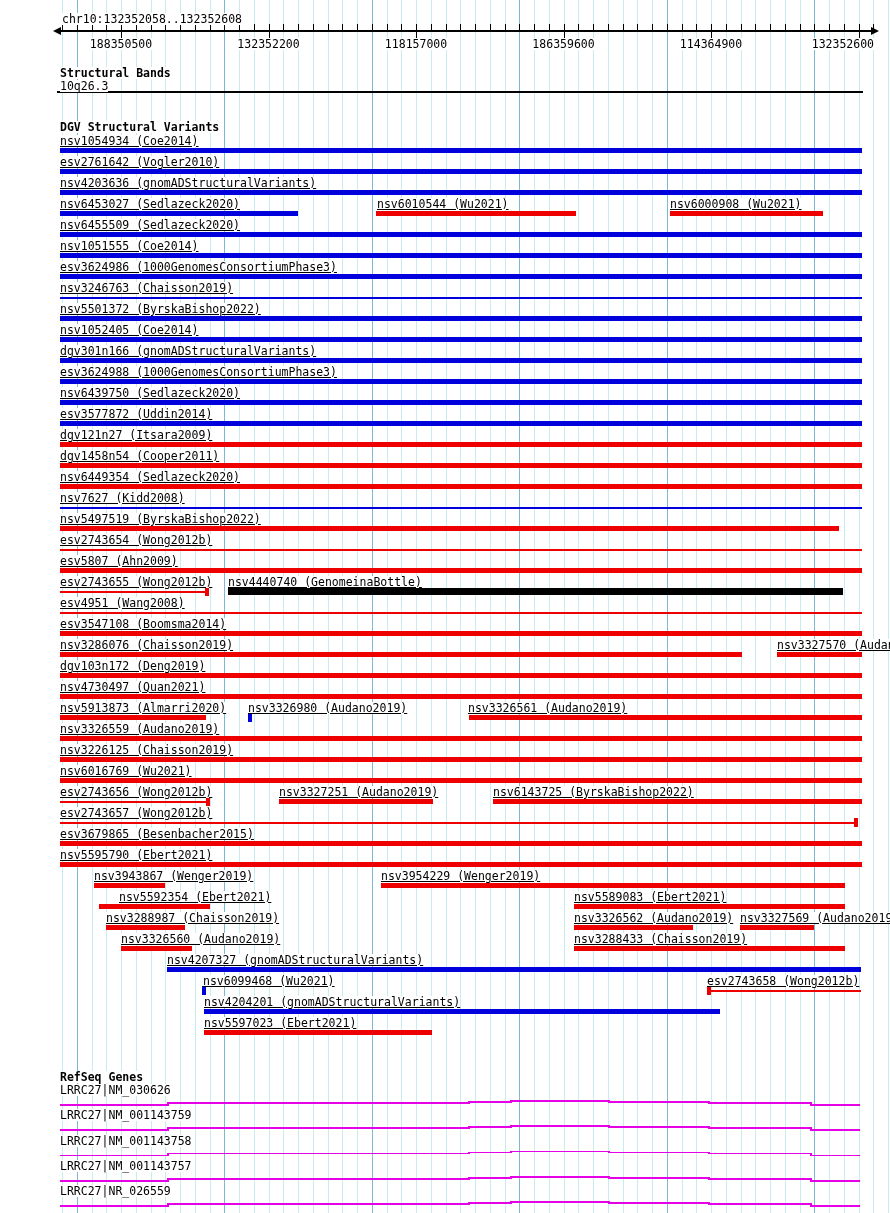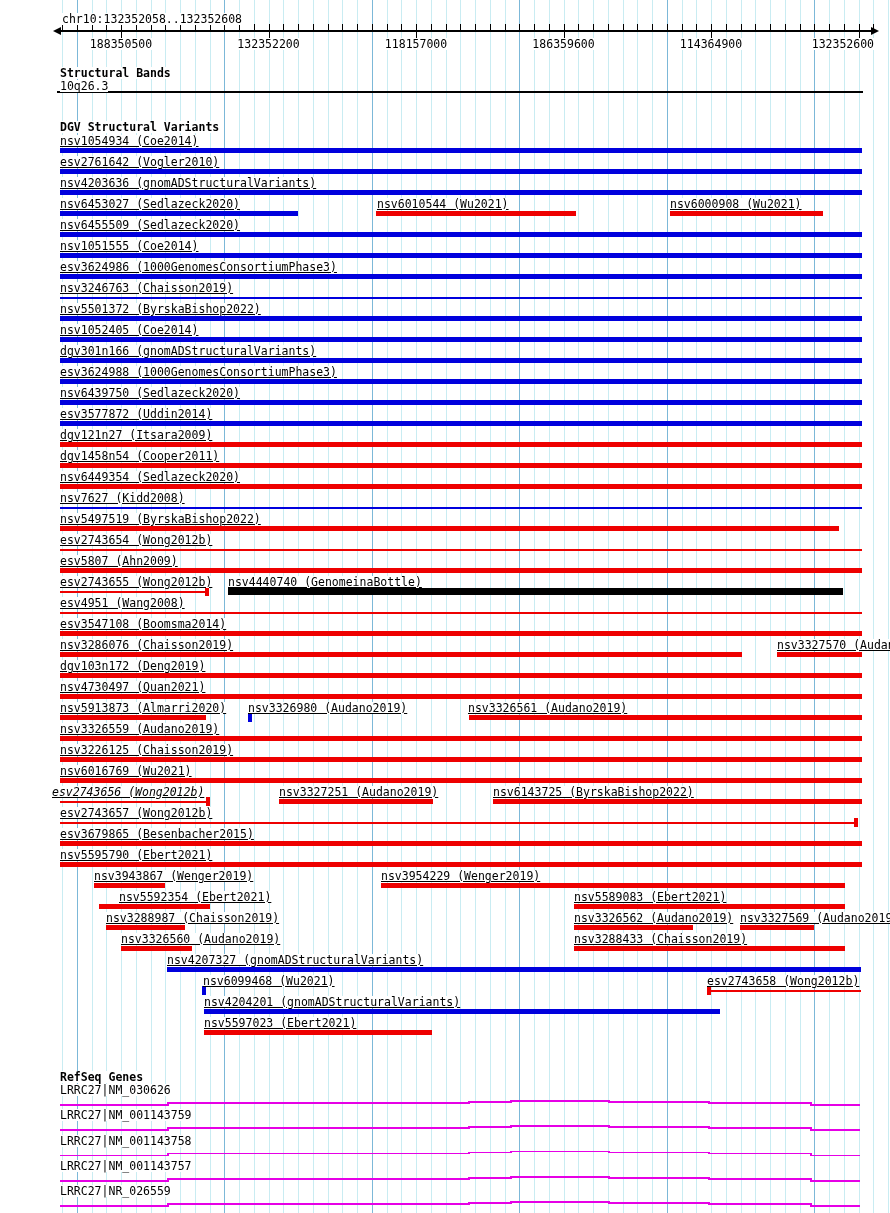--- a/index.html
+++ b/index.html
@@ -233,21 +233,21 @@
       <div class="lbl link" style="left: 248px; top: 702px;">nsv3326980 (Audano2019)</div>
       <div class="feat" style="left: 248px; top: 713px; width: 3.5px; height: 9px; background: rgb(0, 0, 221);"></div>
       <div class="lbl link" style="left: 468px; top: 702px;">nsv3326561 (Audano2019)</div>
       <div class="feat" style="left: 469px; top: 715px; width: 393px; height: 5px; background: rgb(238, 0, 0);"></div>
       <div class="lbl link" style="left: 60px; top: 723px;">nsv3326559 (Audano2019)</div>
       <div class="feat" style="left: 60px; top: 736px; width: 802px; height: 5px; background: rgb(238, 0, 0);"></div>
       <div class="lbl link" style="left: 60px; top: 744px;">nsv3226125 (Chaisson2019)</div>
       <div class="feat" style="left: 60px; top: 757px; width: 802px; height: 5px; background: rgb(238, 0, 0);"></div>
       <div class="lbl link" style="left: 60px; top: 765px;">nsv6016769 (Wu2021)</div>
       <div class="feat" style="left: 60px; top: 778px; width: 802px; height: 5px; background: rgb(238, 0, 0);"></div>
-      <div class="lbl link" style="left: 52px; top: 786px; font-style: italic;">esv2743656 (Wong2012b)</div>
+      <div class="lbl link" style="left: 60px; top: 786px;">esv2743656 (Wong2012b)</div>
       <div class="feat" style="left: 60px; top: 801px; width: 148px; height: 1.5px; background: rgb(238, 0, 0);"></div>
       <div class="feat" style="left: 206px; top: 797px; width: 3.5px; height: 9px; background: rgb(238, 0, 0);"></div>
       <div class="lbl link" style="left: 279px; top: 786px;">nsv3327251 (Audano2019)</div>
       <div class="feat" style="left: 279px; top: 799px; width: 154px; height: 5px; background: rgb(238, 0, 0);"></div>
       <div class="lbl link" style="left: 493px; top: 786px;">nsv6143725 (ByrskaBishop2022)</div>
       <div class="feat" style="left: 493px; top: 799px; width: 369px; height: 5px; background: rgb(238, 0, 0);"></div>
       <div class="lbl link" style="left: 60px; top: 807px;">esv2743657 (Wong2012b)</div>
       <div class="feat" style="left: 60px; top: 822px; width: 796px; height: 1.5px; background: rgb(238, 0, 0);"></div>
       <div class="feat" style="left: 854px; top: 818px; width: 3.5px; height: 9px; background: rgb(238, 0, 0);"></div>
       <div class="lbl link" style="left: 60px; top: 828px;">esv3679865 (Besenbacher2015)</div>

